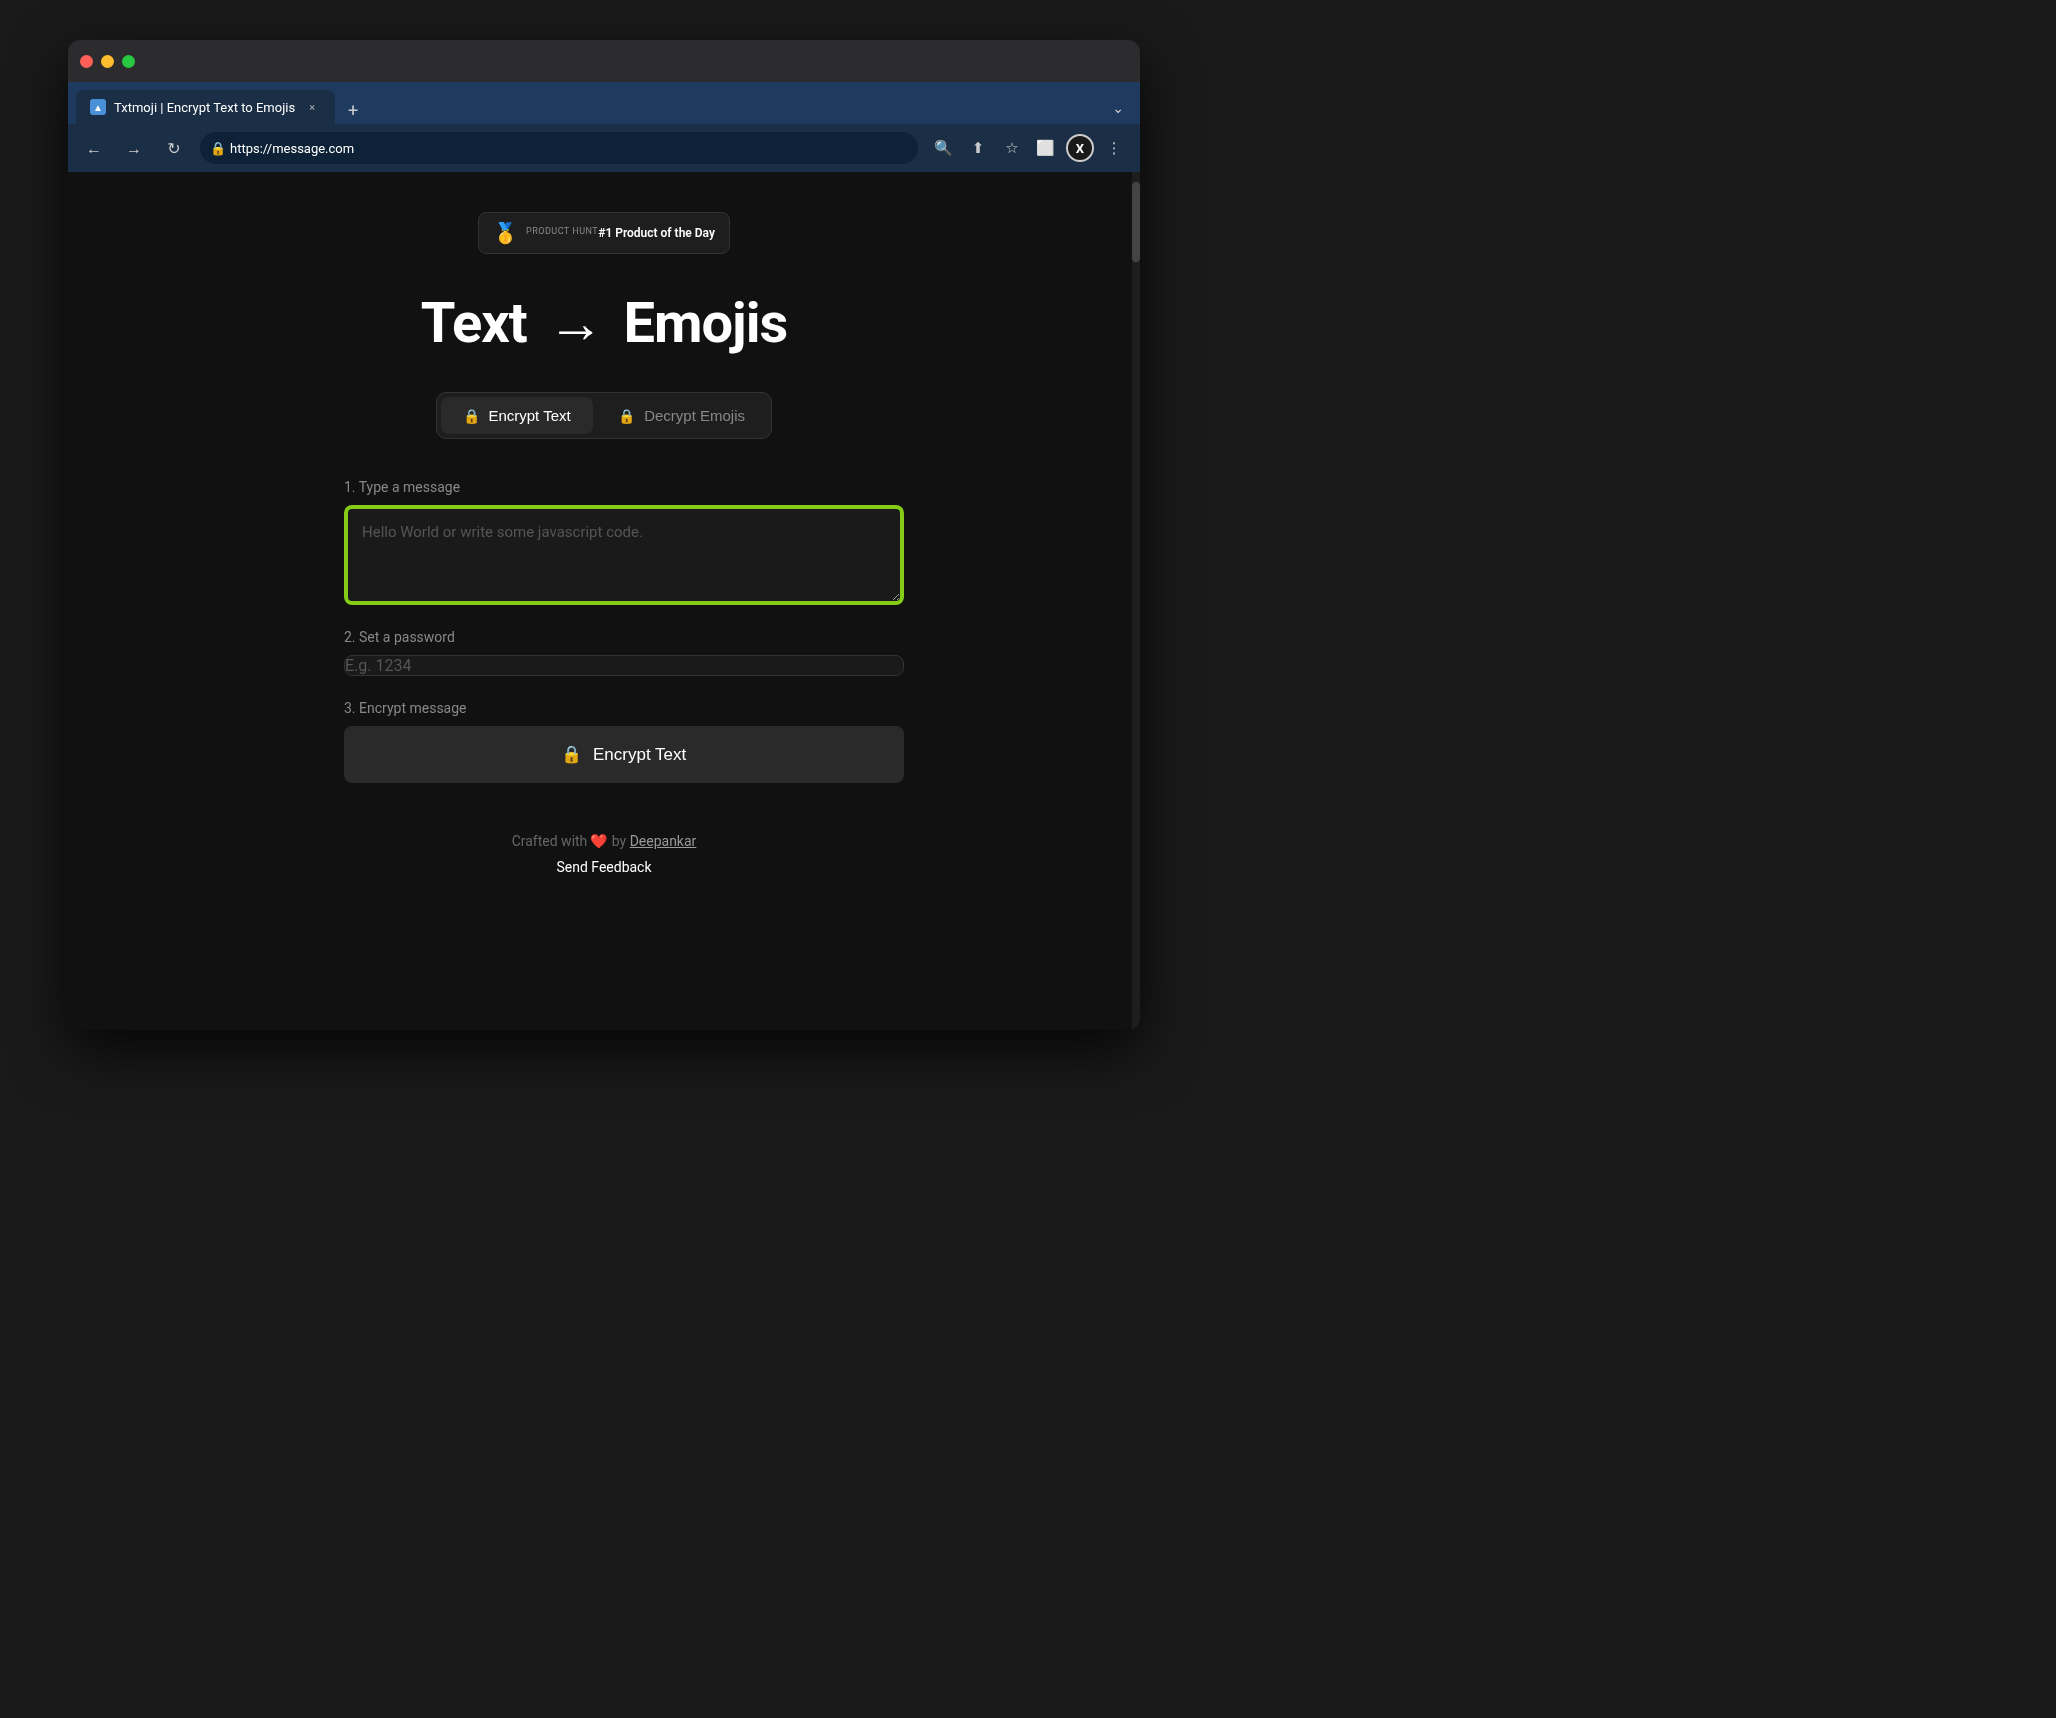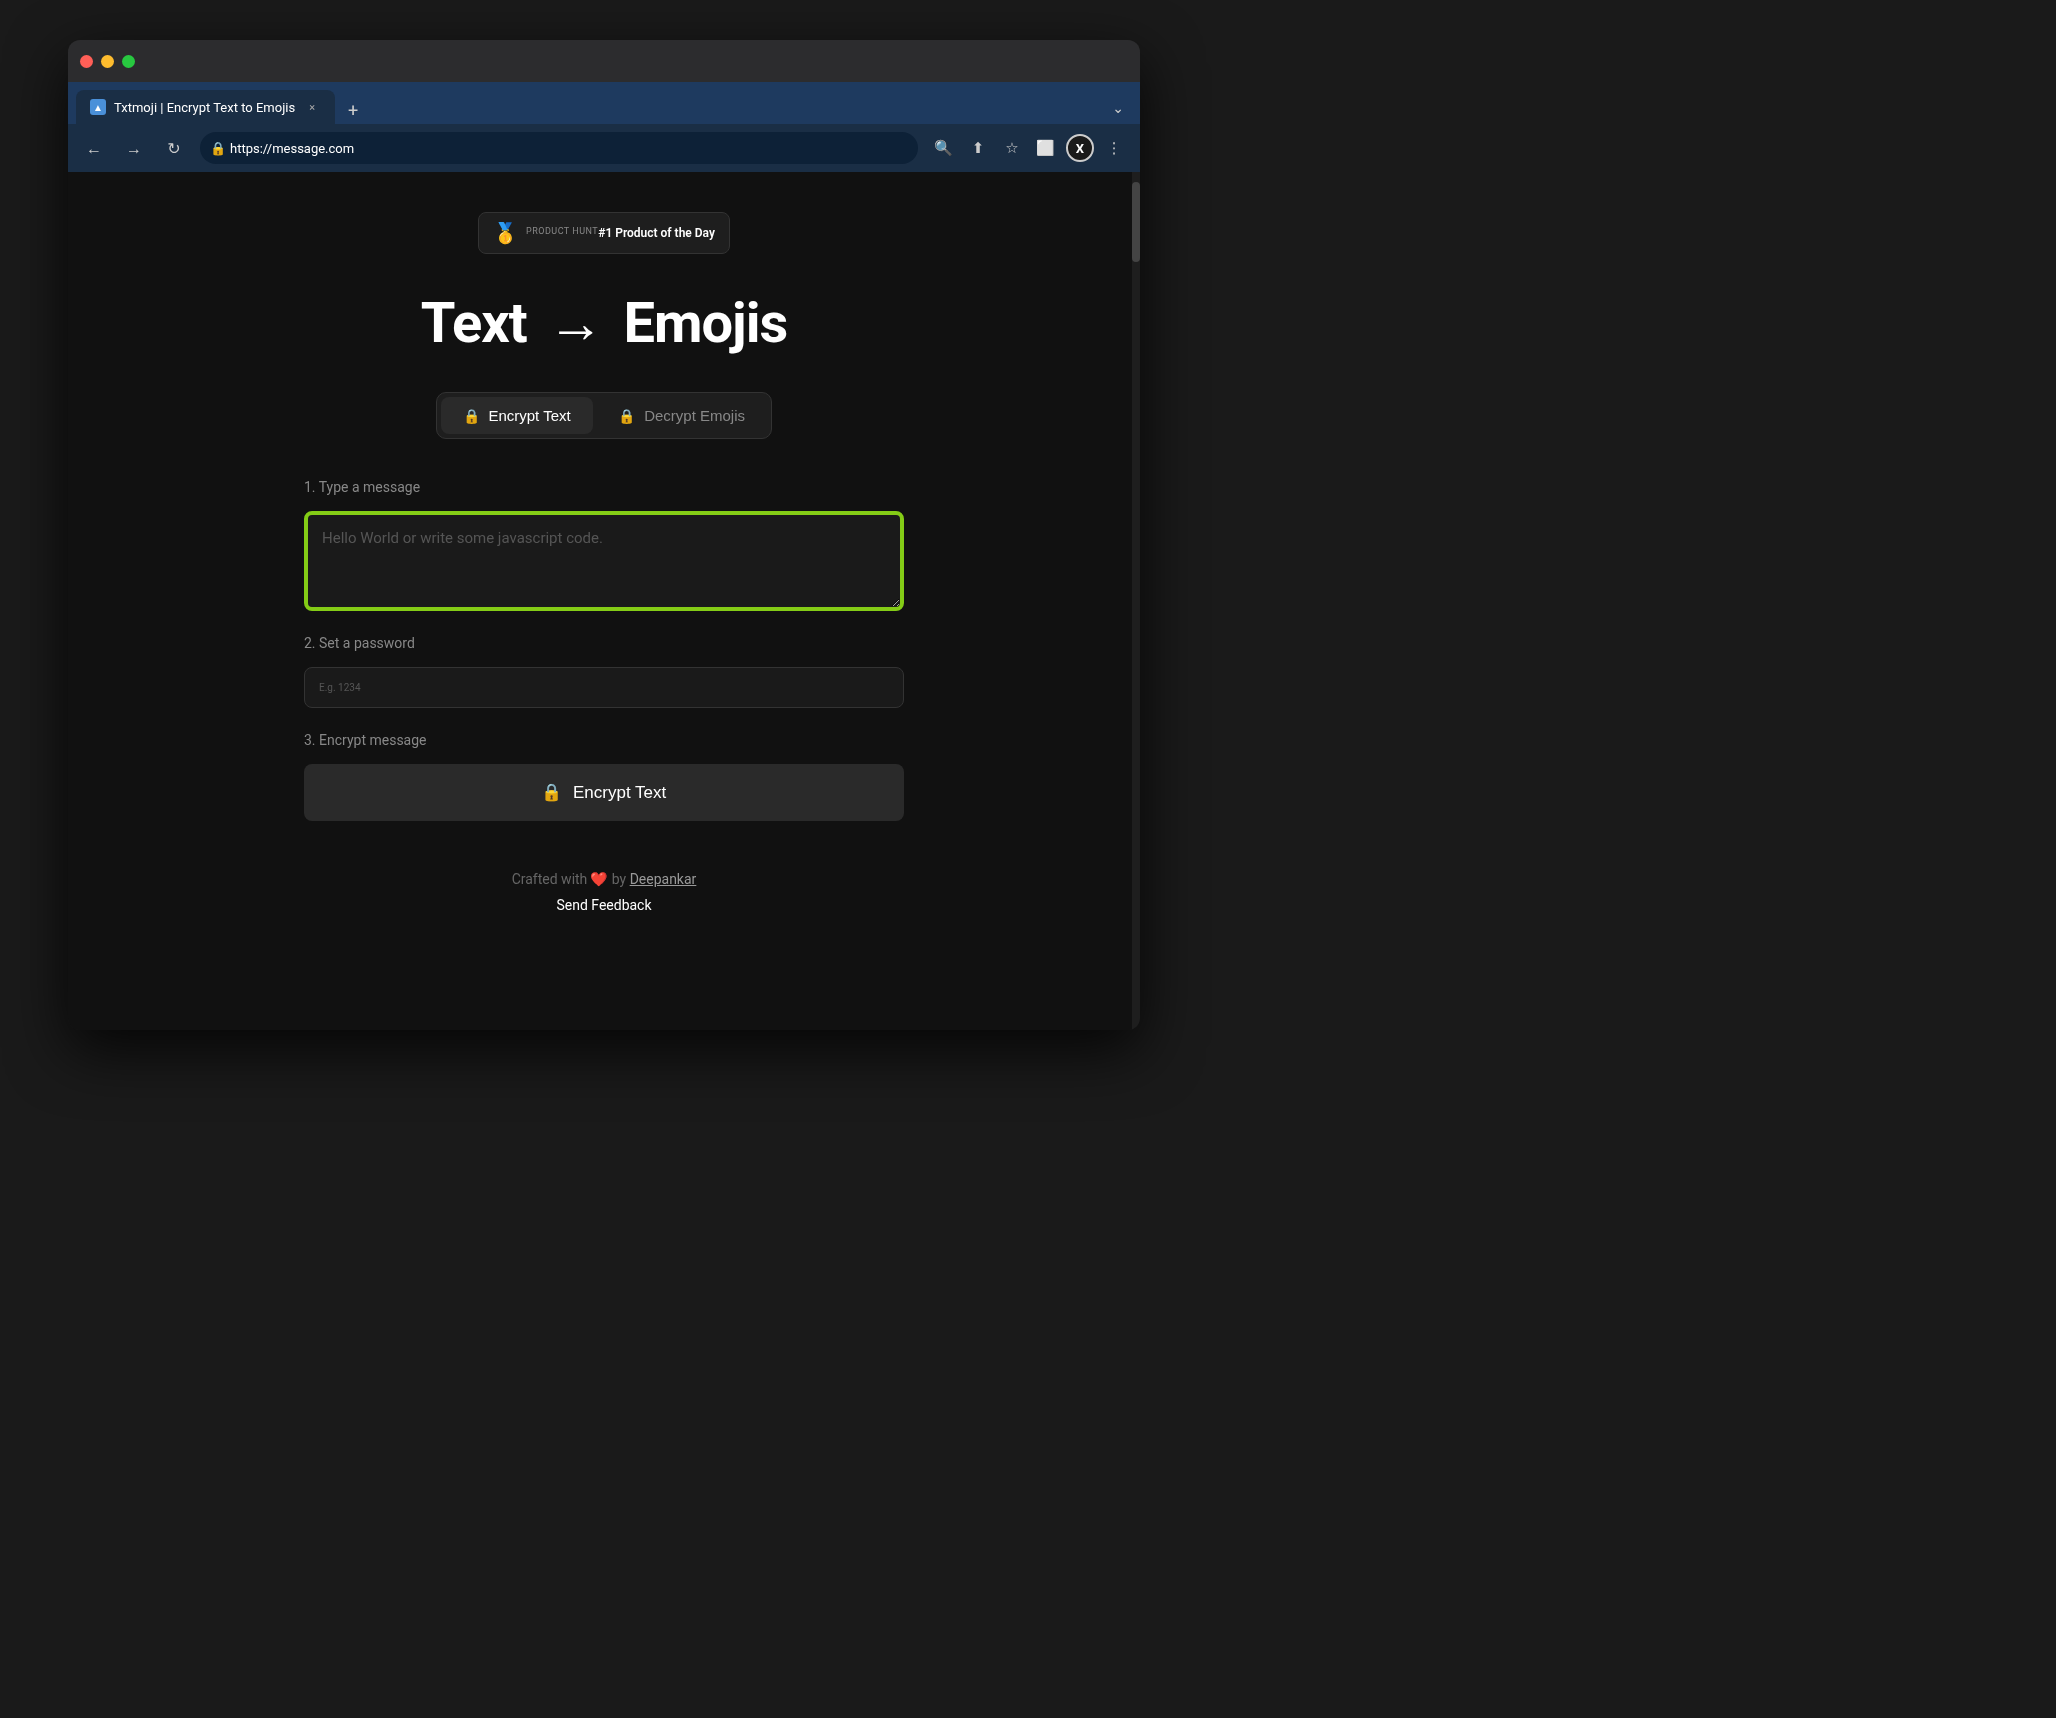--- a/index.html
+++ b/index.html
@@ -322,21 +322,22 @@
     .form-container {
       width: 100%;
       display: flex;
       flex-direction: column;
       gap: 24px;
     }
 
     .form-group {
       display: flex;
       flex-direction: column;
-      gap: 16px;
+      gap: 10px;
+      margin-left: 40px;
     }
 
     .form-label {
       color: #888;
       font-size: 14px;
     }
 
     .form-textarea {
       width: 100%;
       background: #1a1a1a;
@@ -353,23 +354,23 @@
 
     .form-textarea::placeholder {
       color: #555;
     }
 
     .form-input {
       width: 100%;
       background: #1a1a1a;
       border: 1px solid #333;
       border-radius: 8px;
-      padding: 14px;
+      padding: 0;
       color: #f97316;
-      font-size: 10px;
+      font-size: 16px;
       font-family: inherit;
       outline: none;
     }
 
     .form-input::placeholder {
       color: #555;
     }
 
     .encrypt-btn {
       width: 100%;

